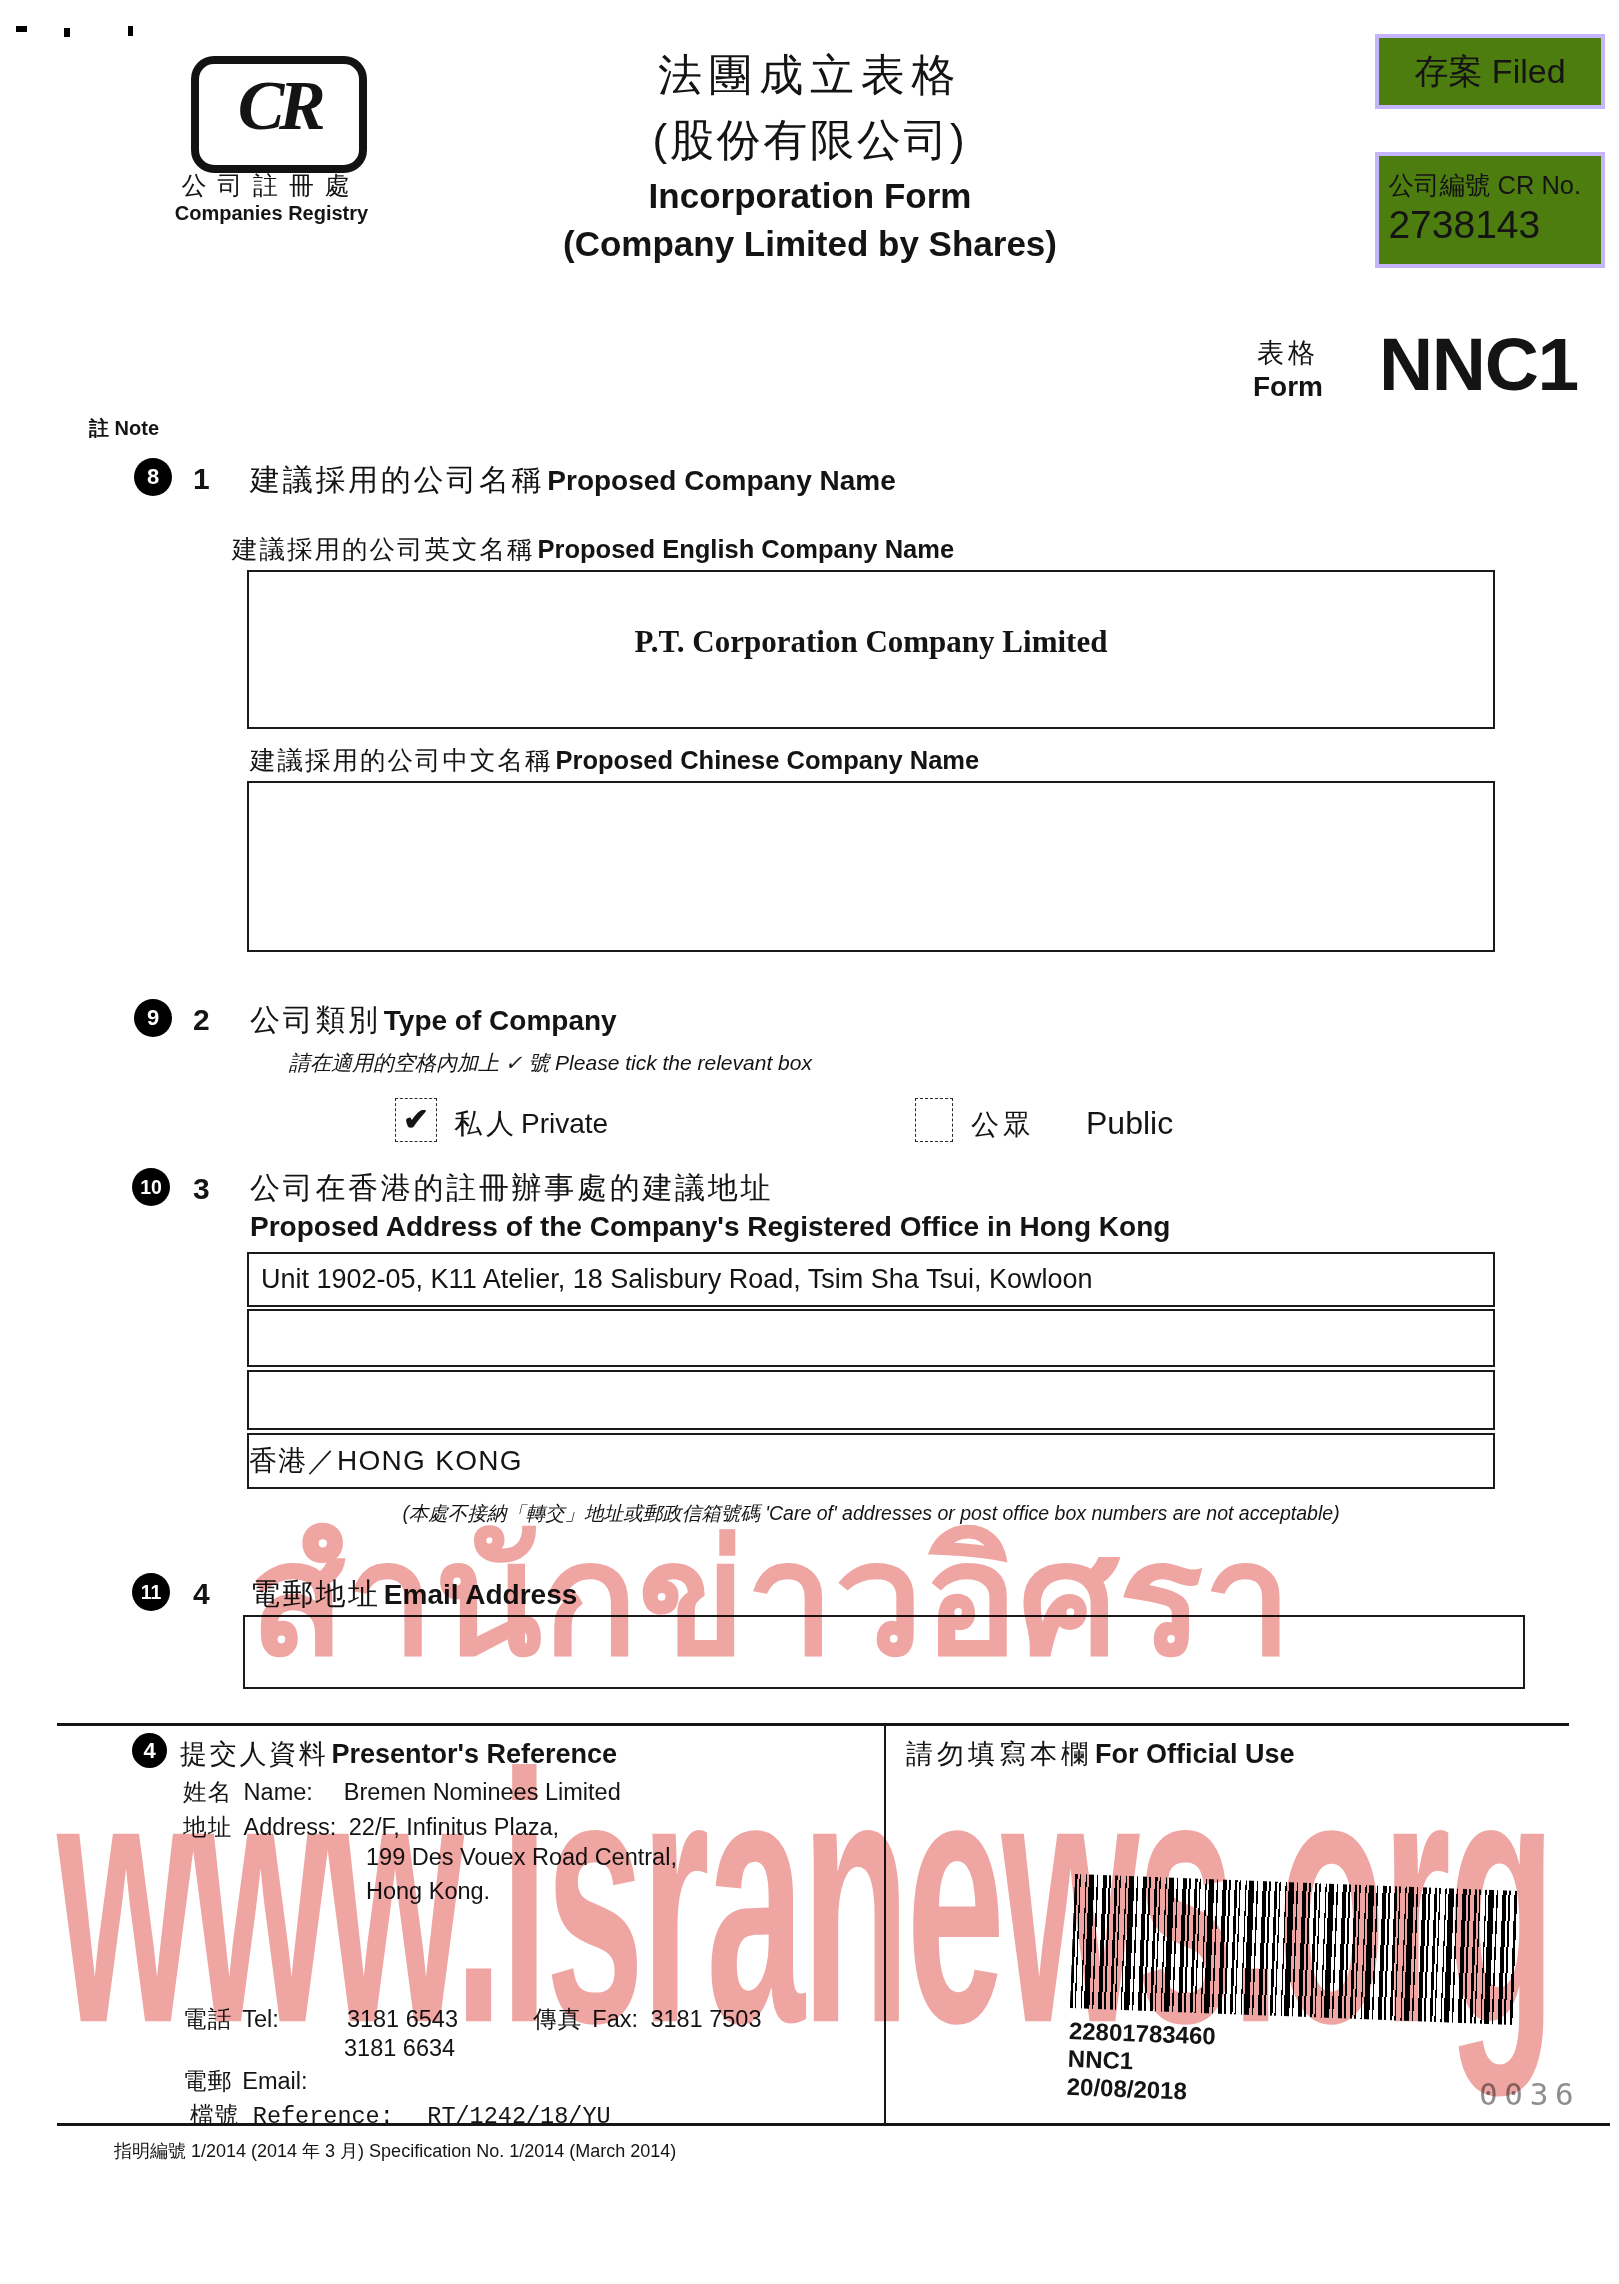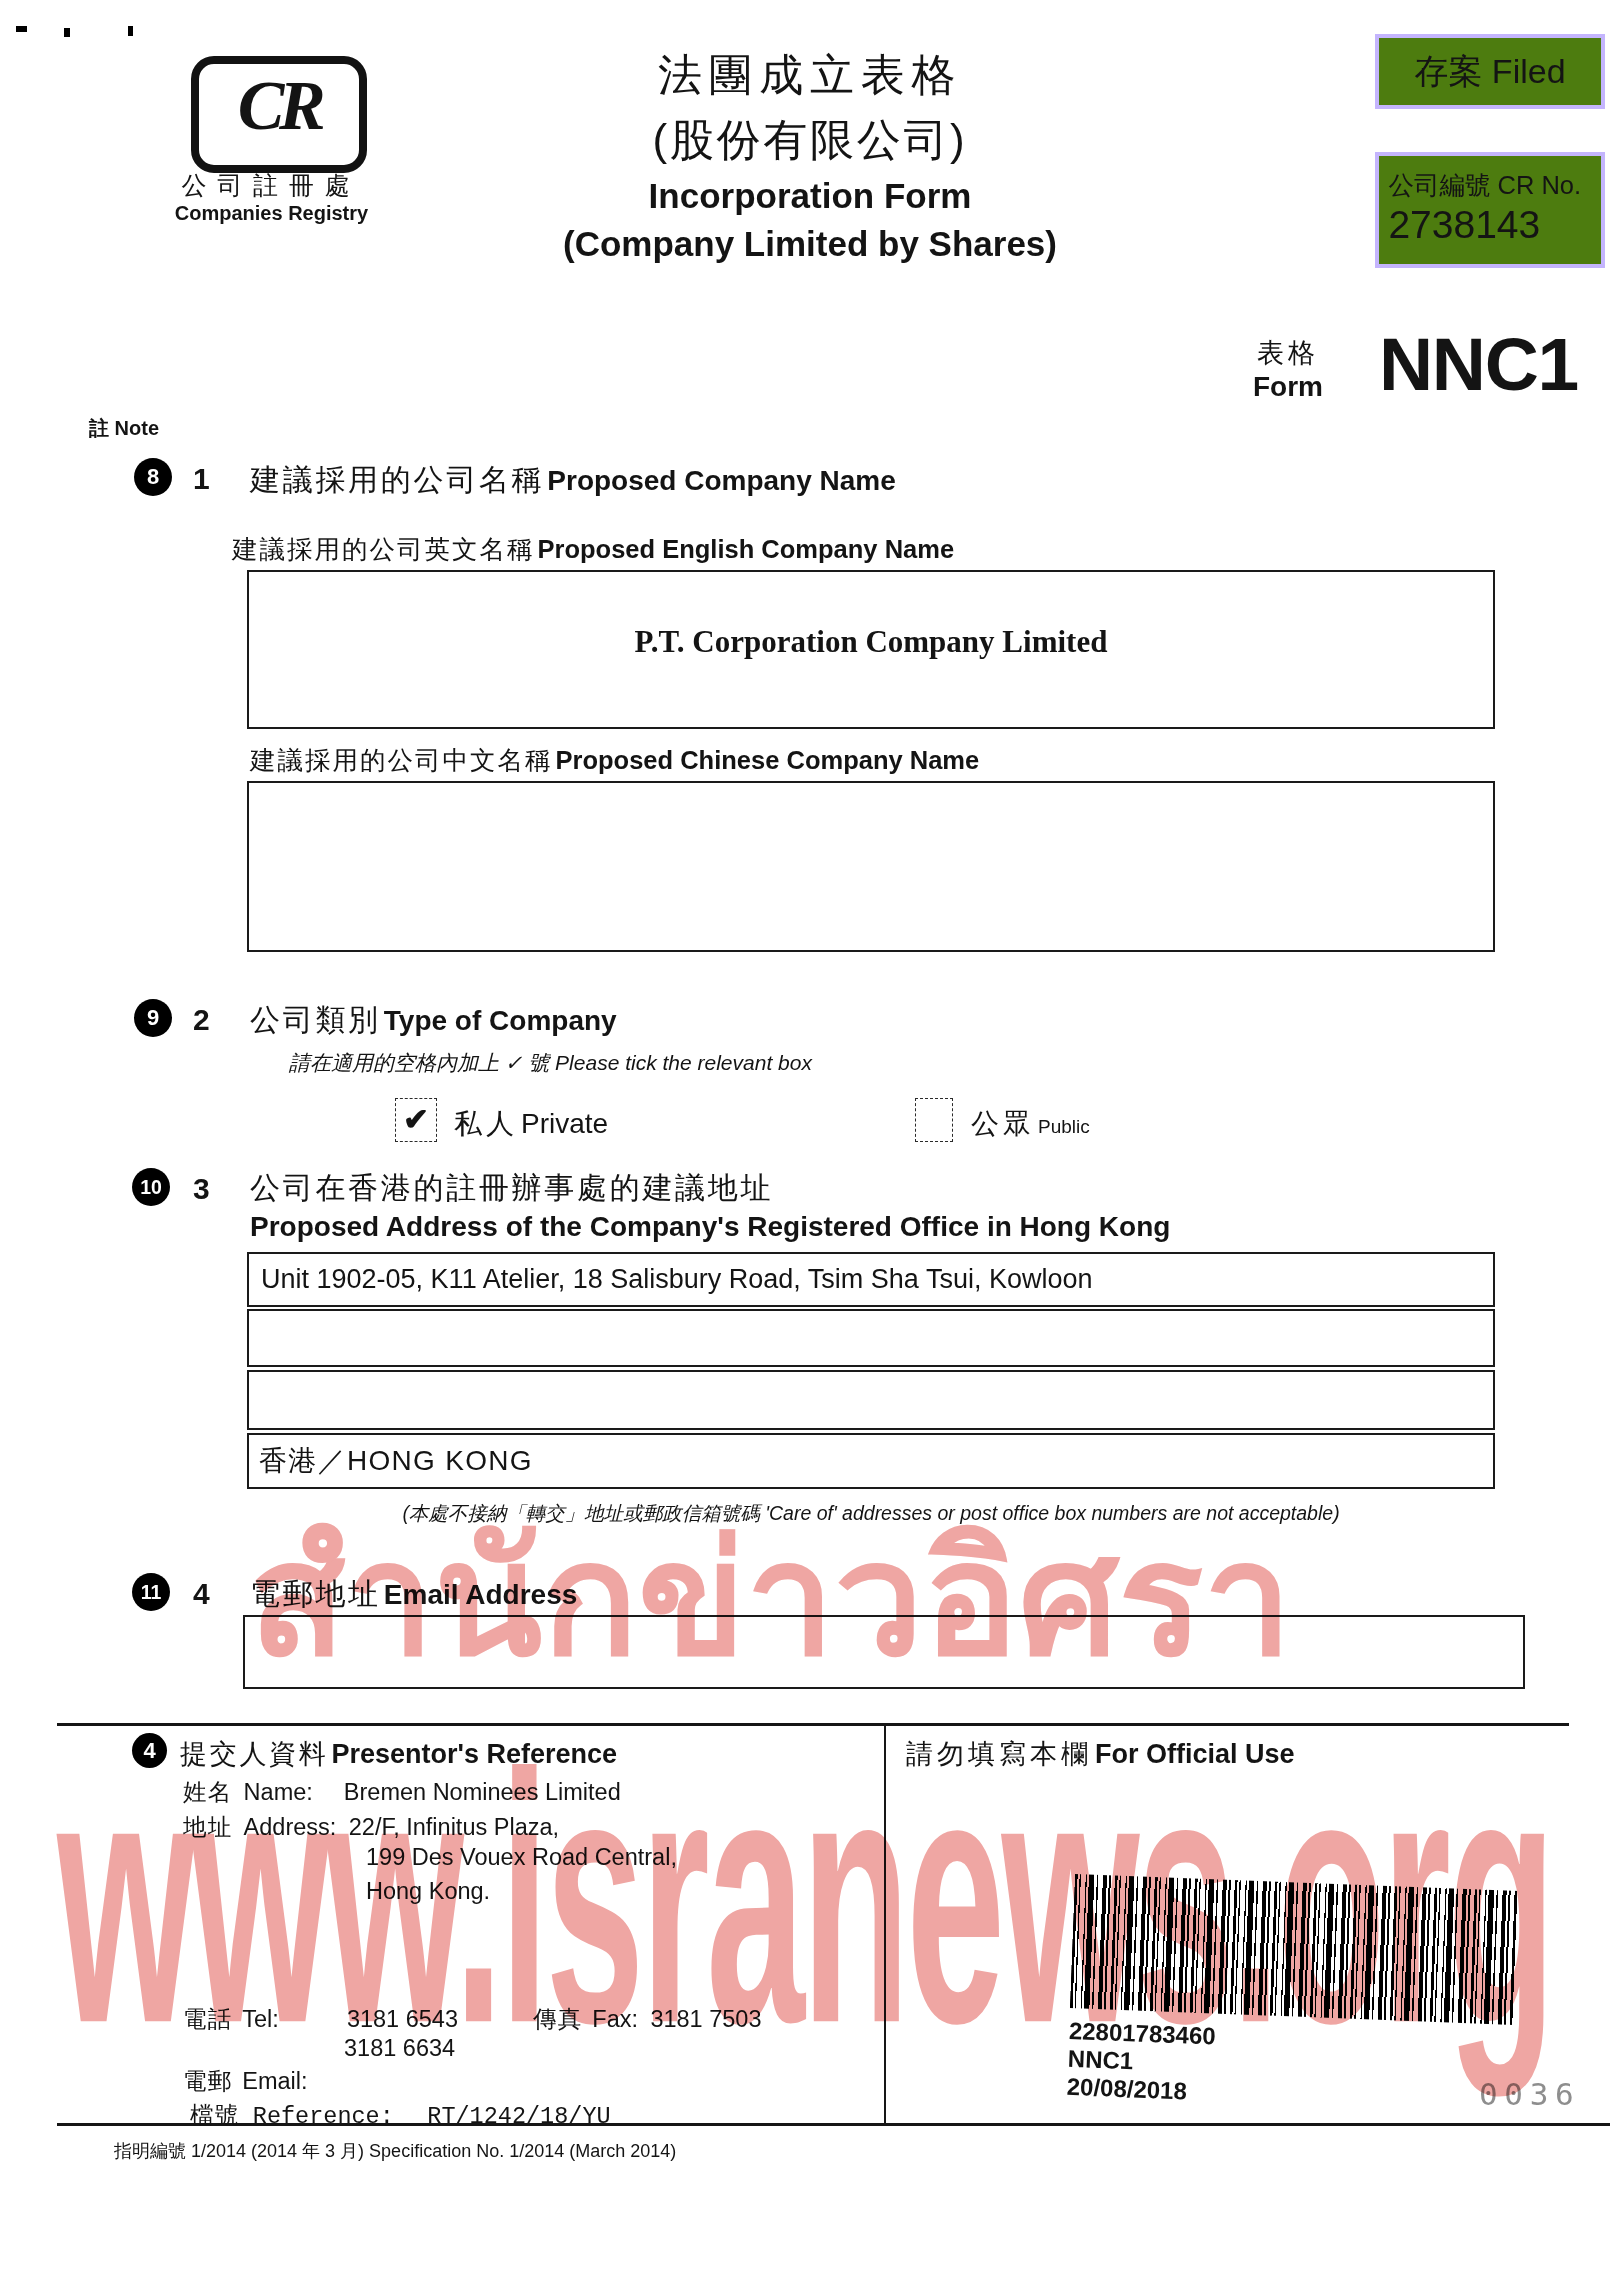--- a/index.html
+++ b/index.html
@@ -107,39 +107,39 @@
   <div class="abs chk" style="left:395px;top:1098px;width:42px;height:44px;">
     <span style="font-size:31px;line-height:42px;font-weight:bold;">✔</span>
   </div>
   <div class="abs" style="left:454px;top:1105px;">
     <span style="font-size:28px;letter-spacing:4px;">私人</span>
     <span style="font-size:28px;">Private</span>
   </div>
   <div class="abs chk" style="left:915px;top:1098px;width:38px;height:44px;"></div>
   <div class="abs" style="left:971px;top:1105px;">
     <span style="font-size:28px;letter-spacing:4px;">公眾</span>
-    <span style="font-size:19px;">Public</span>
+    <span style="font-size:32px;margin-left:48px;">Public</span>
   </div>
 
   <div class="abs notecircle" style="left:132px;top:1168px;font-size:19.5px;">10</div>
   <div class="abs itemno" style="left:193px;top:1172px;">3</div>
   <div class="abs sect-zh" style="left:250px;top:1168px;">公司在香港的註冊辦事處的建議地址</div>
   <div class="abs sect-en" style="left:250px;top:1211px;">Proposed Address of the Company's Registered Office in Hong Kong</div>
 
   <div class="abs box" style="left:247px;top:1252px;width:1248px;height:55px;">
     <div style="font-size:27px;line-height:51px;padding-left:12px;">Unit 1902-05, K11 Atelier, 18 Salisbury Road, Tsim Sha Tsui, Kowloon</div>
   </div>
   <div class="abs box" style="left:247px;top:1309px;width:1248px;height:58px;">
     <div></div>
   </div>
   <div class="abs box" style="left:247px;top:1370px;width:1248px;height:60px;">
     <div></div>
   </div>
   <div class="abs box" style="left:247px;top:1433px;width:1248px;height:56px;">
-    <div style="font-size:28px;line-height:52px;padding-left:10px;letter-spacing:1.3px;">香港／HONG KONG</div>
+    <div style="font-size:28px;line-height:52px;padding-left:0;letter-spacing:1.3px;">香港／HONG KONG</div>
   </div>
   <div class="abs ctr i" style="left:247px;top:1500px;width:1248px;font-size:19.5px;">(本處不接納「轉交」地址或郵政信箱號碼 'Care of' addresses or post office box numbers are not acceptable)</div>
 
   <div class="abs notecircle" style="left:132px;top:1573px;font-size:19.5px;">11</div>
   <div class="abs itemno" style="left:193px;top:1577px;">4</div>
   <div class="abs" style="left:250px;top:1574px;">
     <span class="sect-zh">電郵地址</span>
     <span class="sect-en">Email Address</span>
   </div>
   <div class="abs box" style="left:243px;top:1615px;width:1282px;height:74px;">

